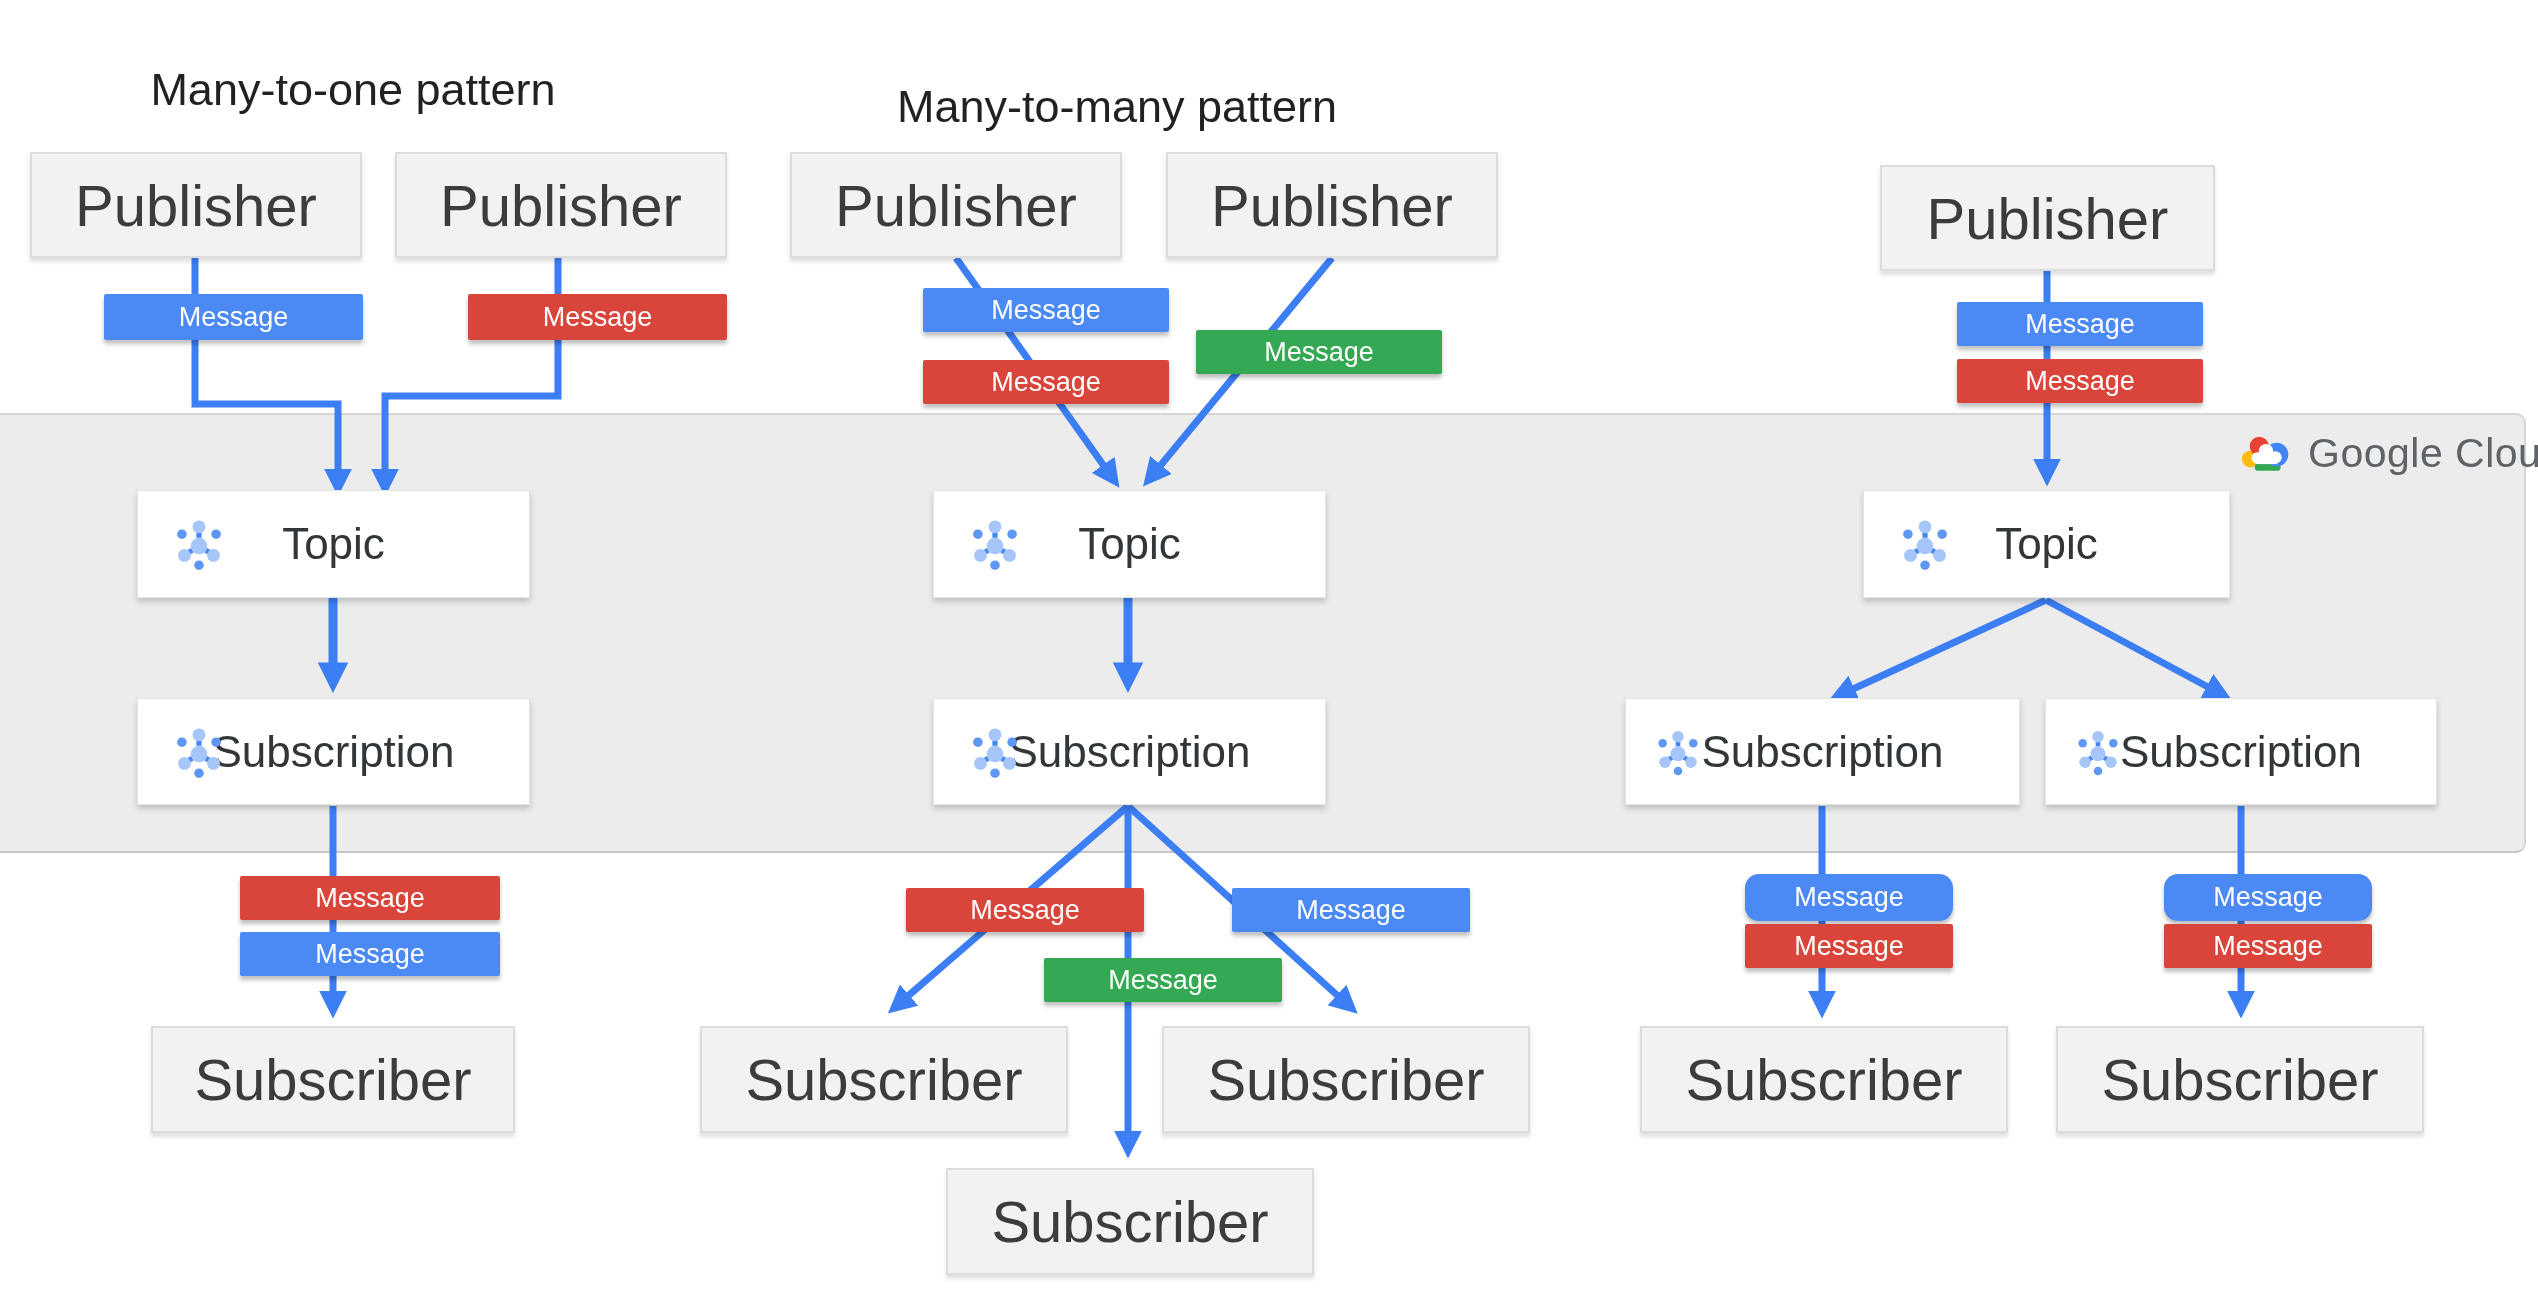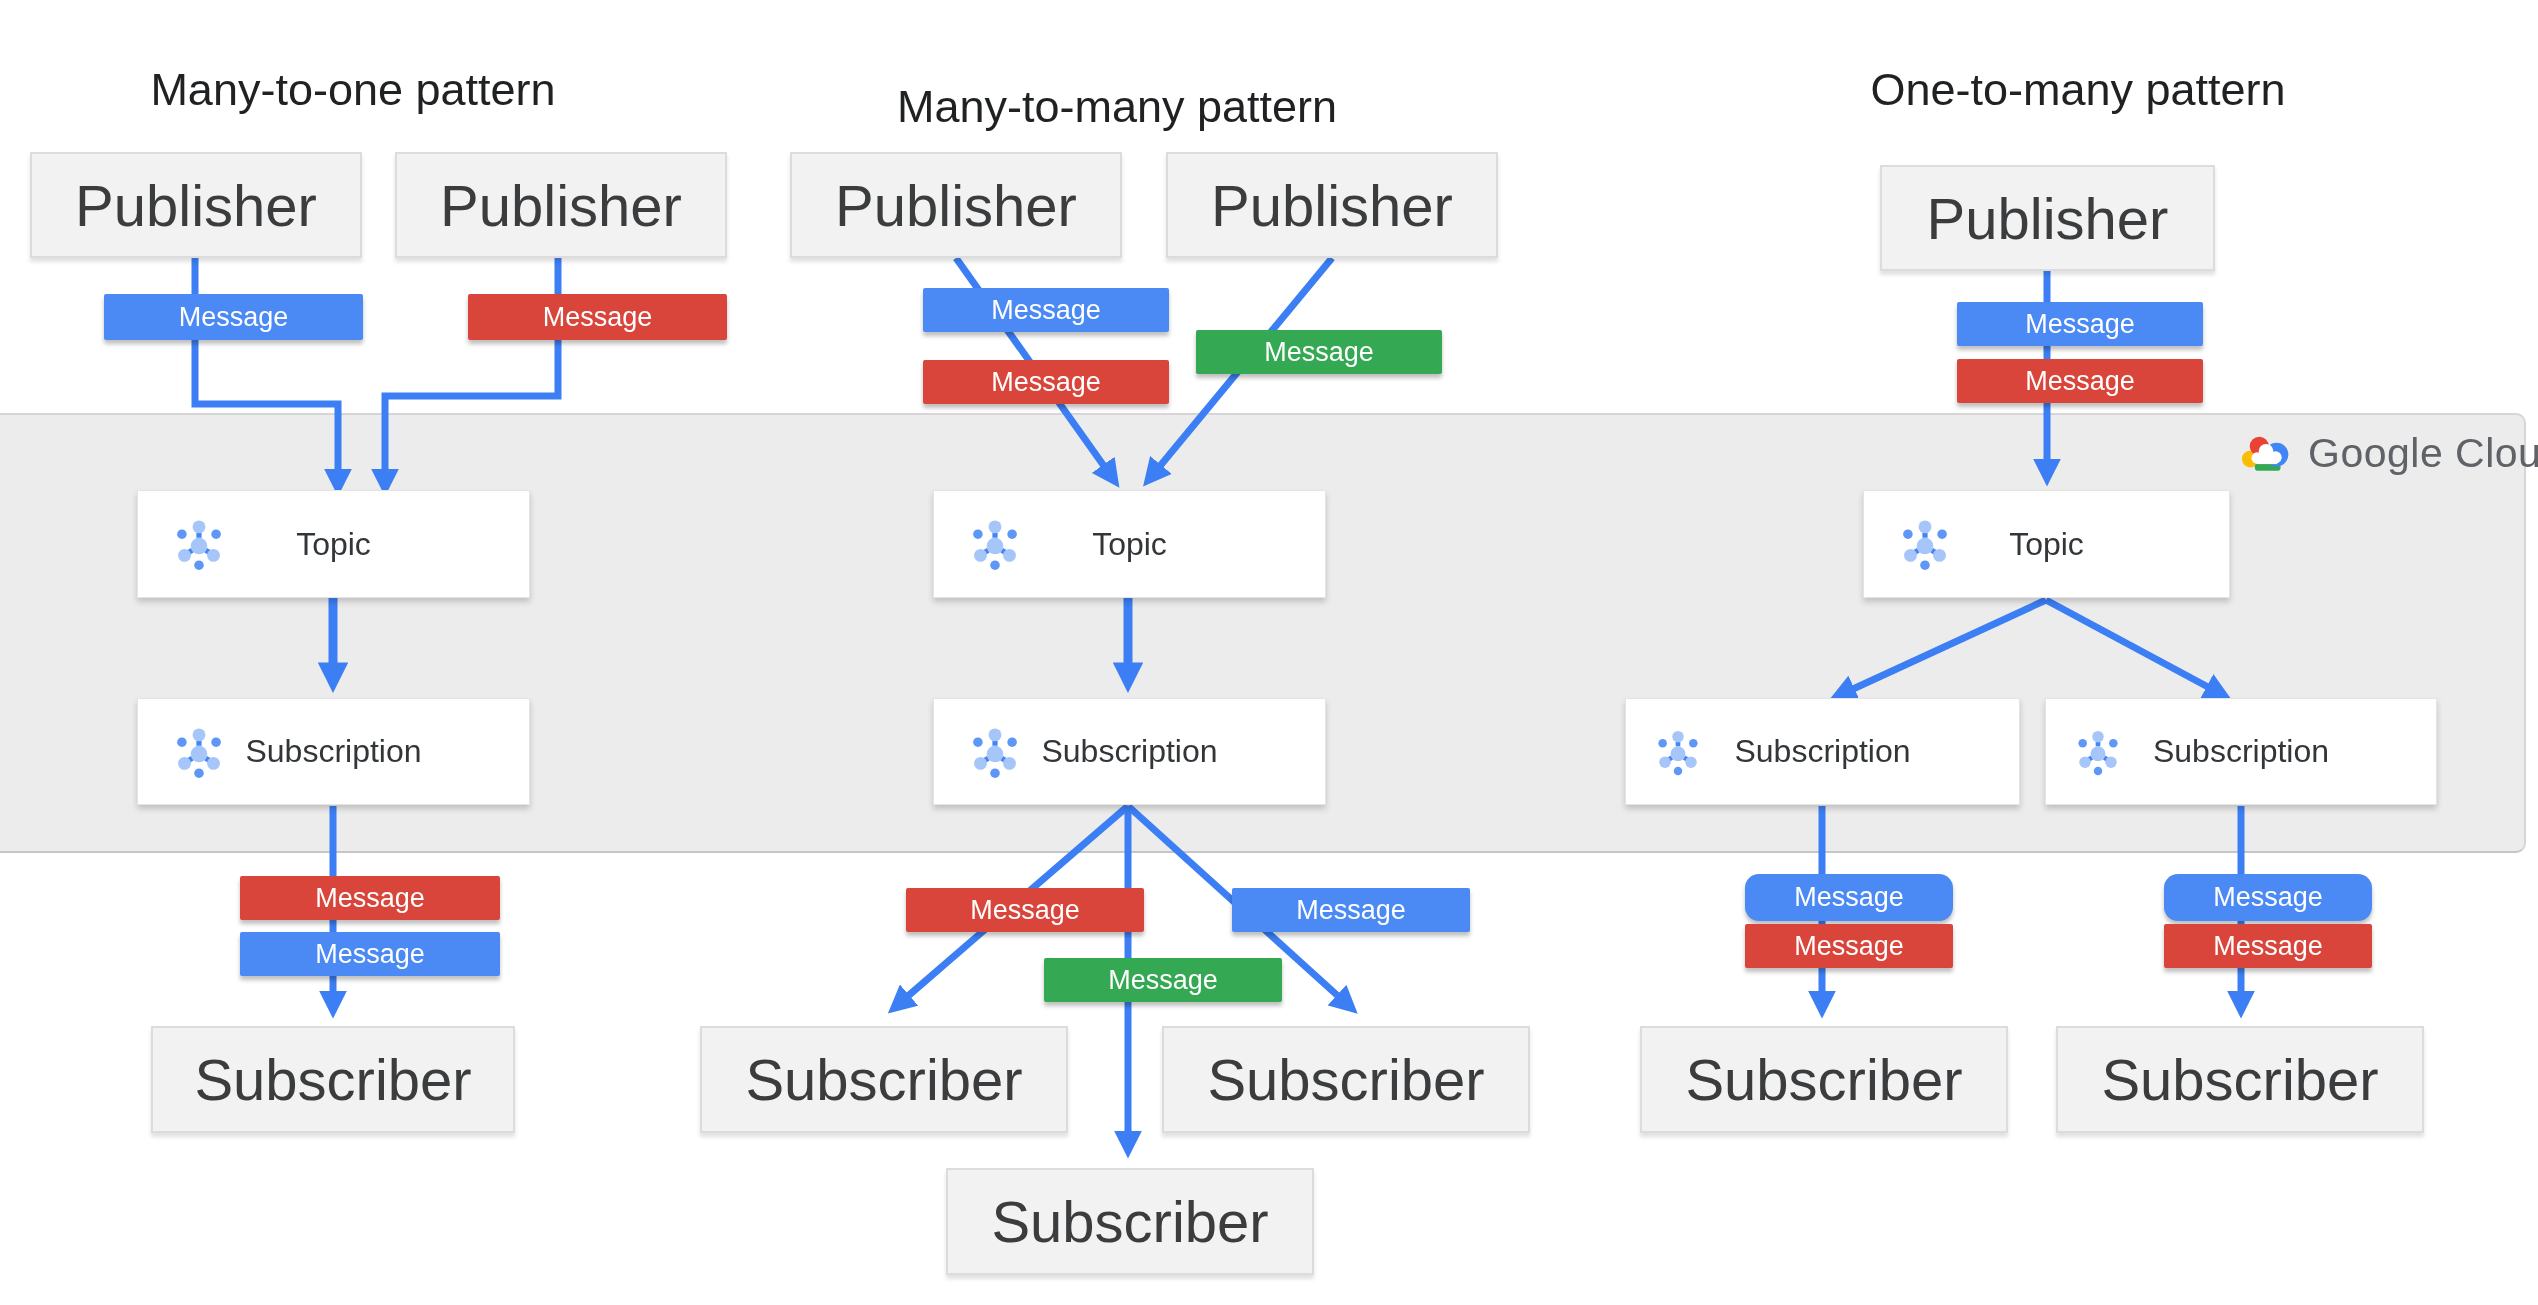--- a/index.html
+++ b/index.html
@@ -10,21 +10,21 @@
         border-top:2px solid #D6D6D6;border-bottom:2px solid #C6C6C6;border-right:2px solid #D6D6D6;
         border-radius:0 10px 10px 0;box-sizing:border-box;}
   
   #arrows{position:absolute;left:0;top:0;width:2538px;height:1305px;z-index:2;}
   
   .gbox{position:absolute;background:#F2F2F2;border:2px solid #DCDCDC;box-sizing:border-box;
         box-shadow:0 4px 4px rgba(0,0,0,0.12);z-index:3;display:flex;align-items:center;justify-content:center;
         font-size:58px;color:#3A3C3E;}
   .wbox{position:absolute;background:#FFFFFF;border:1px solid #E4E4E4;box-sizing:border-box;
         box-shadow:0 4px 6px rgba(0,0,0,0.18);z-index:3;display:flex;align-items:center;justify-content:center;
-        font-size:32px;color:#333639;}
+        font-size:44px;color:#333639;}
   .wbox .psicon{position:absolute;left:32px;top:50%;transform:translateY(-50%);width:58px;height:58px;}
   .badge{position:absolute;z-index:4;display:flex;align-items:center;justify-content:center;
          color:#ffffff;font-size:27px;box-shadow:0 4px 4px rgba(0,0,0,0.25);border-radius:2px;margin-left:36px;}
   .b-blue{background:#4B89F4;}
   .b-red{background:#D9453A;}
   .b-green{background:#34A853;}
   .rounded{border-radius:14px;}
   .title{position:absolute;z-index:3;width:500px;text-align:center;font-size:45px;color:#1F2123;}
   
   #gcloud{position:absolute;left:2238px;top:430px;z-index:3;display:flex;align-items:center;gap:14px;}
@@ -75,21 +75,20 @@
       <path d="M2047,271 V460" marker-end="url(#ah)"></path>
       <path d="M2046,600 L1853,689" marker-end="url(#ah)"></path>
       <path d="M2046,600 L2208,687" marker-end="url(#ah)"></path>
       <path d="M1822,806 V992" marker-end="url(#ah)"></path>
       <path d="M2241,806 V992" marker-end="url(#ah)"></path>
     </g>
   </svg>
 
   <div class="title" style="left:103px;top:64px;">Many-to-one pattern</div>
   <div class="title" style="left:867px;top:81px;">Many-to-many  pattern</div>
-  <div class="title" style="left:1828px;top:64px;">One-to-many pattern</div>
 
   <div class="gbox" style="left:30px;top:152px;width:332px;height:106px;">Publisher</div>
   <div class="gbox" style="left:395px;top:152px;width:332px;height:106px;">Publisher</div>
   <div class="gbox" style="left:790px;top:152px;width:332px;height:106px;">Publisher</div>
   <div class="gbox" style="left:1166px;top:152px;width:332px;height:106px;">Publisher</div>
   <div class="gbox" style="left:1880px;top:165px;width:335px;height:106px;">Publisher</div>
 
   <div class="badge b-blue" style="left:68px;top:294px;width:259px;height:46px;">Message</div>
   <div class="badge b-red" style="left:432px;top:294px;width:259px;height:46px;">Message</div>
   <div class="badge b-blue" style="left:887px;top:288px;width:246px;height:44px;">Message</div>

